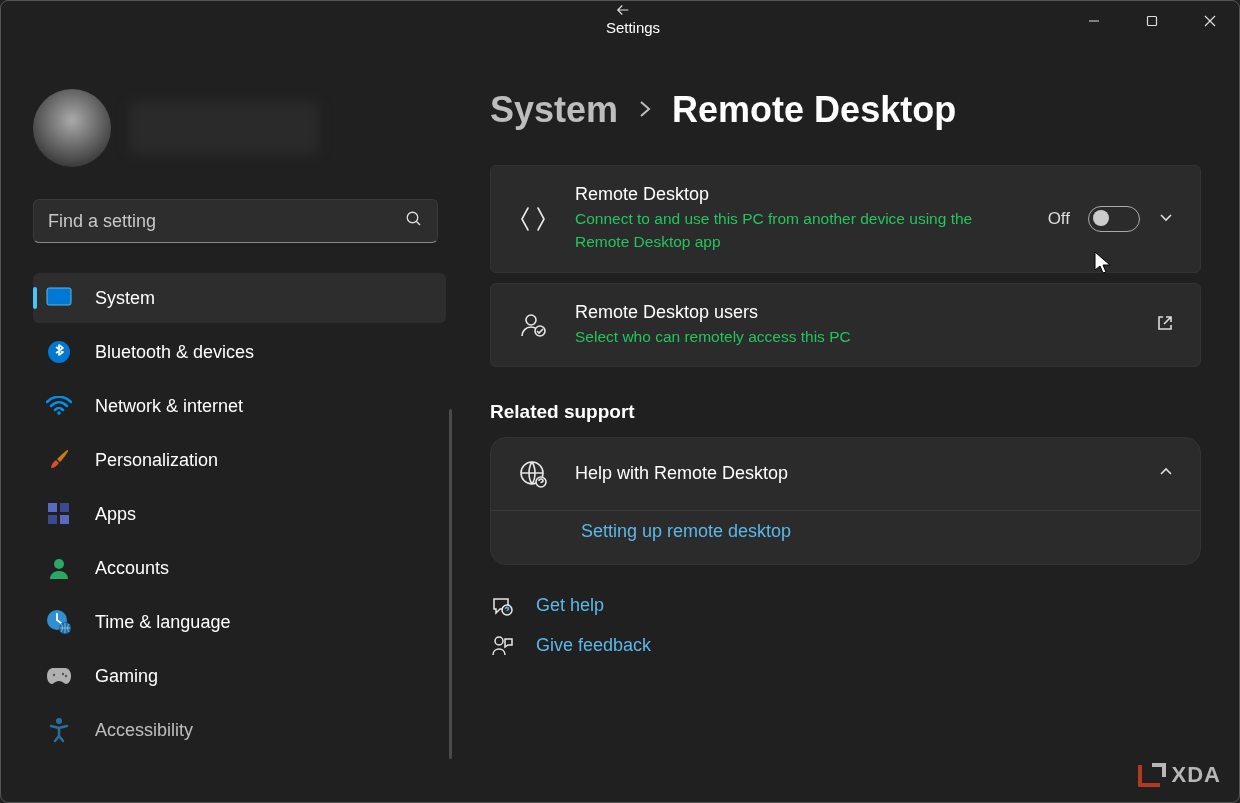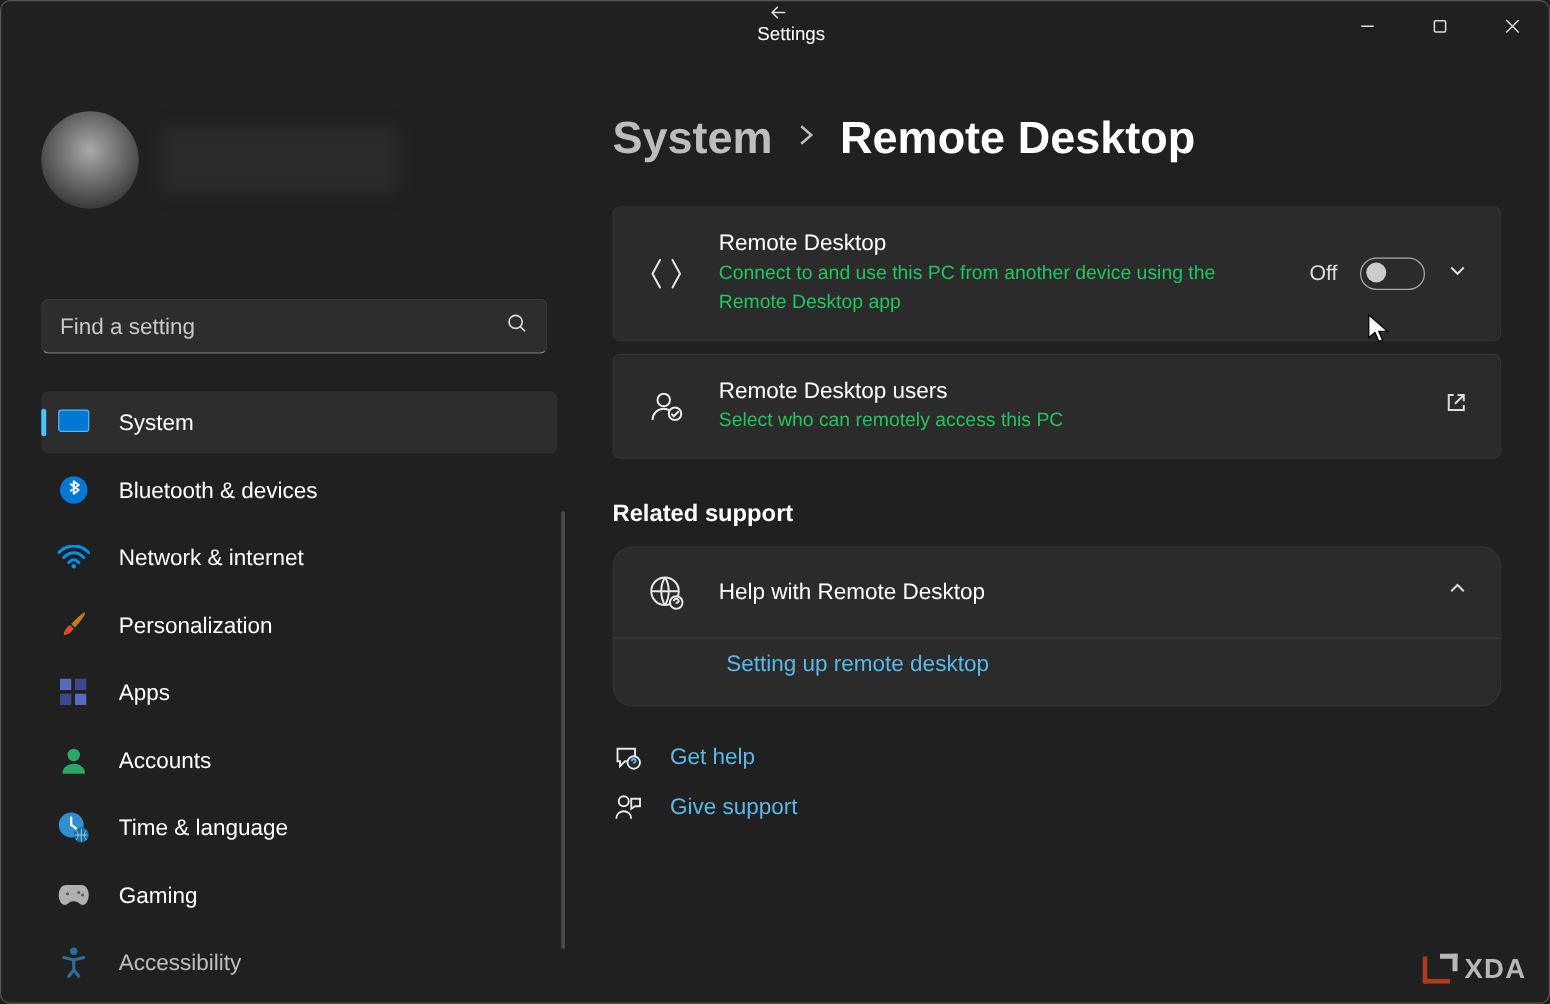--- a/index.html
+++ b/index.html
@@ -90,21 +90,20 @@
     display: flex;
     align-items: center;
     height: 44px;
     background: #2d2d2d;
     border: 1px solid #3a3a3a;
     border-bottom: 1px solid #888;
     border-radius: 6px;
     padding: 0 14px;
     margin-bottom: 30px;
     max-width: 405px;
-    margin-top: 40px;
   }
   .search input {
     flex: 1;
     background: transparent;
     border: none;
     outline: none;
     color: #ccc;
     font-size: 18px;
   }
   .search input::placeholder { color: #c8c8c8; }
@@ -512,21 +511,21 @@
         <span class="fl-label">Get help</span>
       </div>
       <div class="footer-link">
         <span class="fl-icon">
           <svg width="22" height="22" viewBox="0 0 22 22" fill="none" stroke="#e8e8e8" stroke-width="1.5">
               <circle cx="8" cy="6" r="4"></circle>
               <path d="M2 20c0-4 3-6 6-6s6 2 6 6"></path>
               <path d="M14 4h7v6h-4l-3 2z"></path>
             </svg>
         </span>
-        <span class="fl-label">Give support</span>
+        <span class="fl-label">Give feedback</span>
       </div>
     </div>
   </div>
 </div>
 
 <svg class="cursor" width="18" height="24">
   <path d="M1 1l0 18 5-4 3 7 3-1-3-7 7 0z" fill="#fff" stroke="#000" stroke-width="1"></path>
 </svg>
 
 <div class="watermark">

